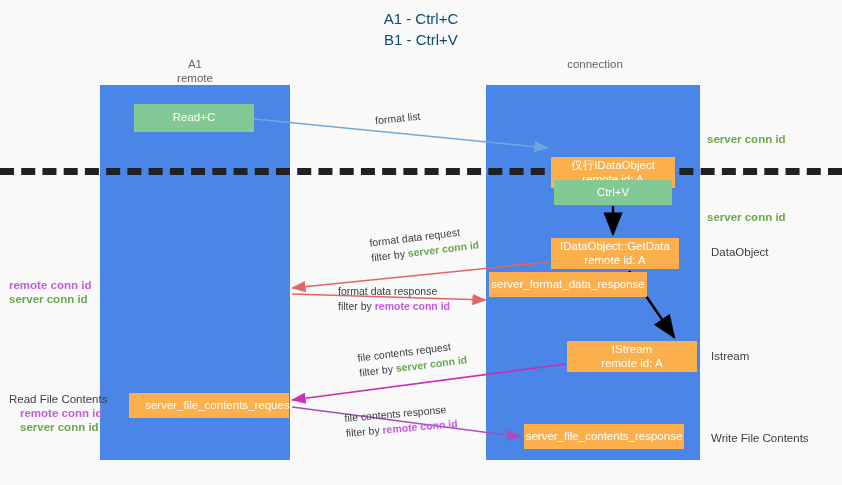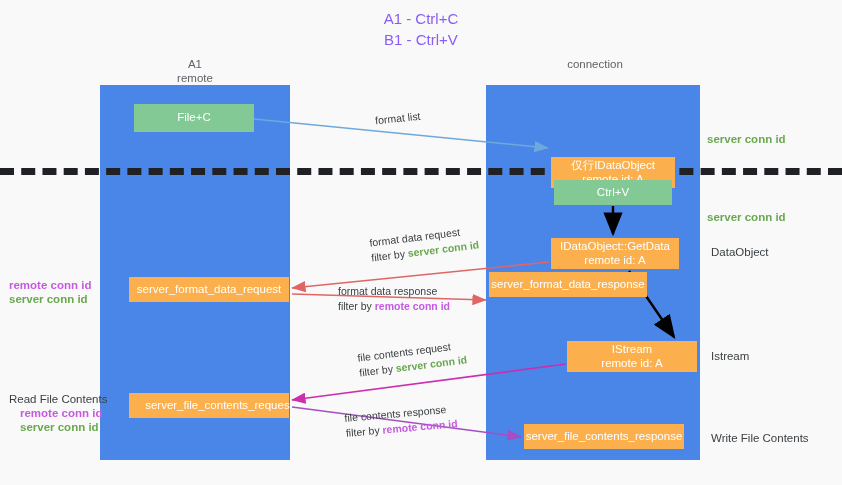--- a/index.html
+++ b/index.html
@@ -9,21 +9,21 @@
     font-family:"Liberation Sans","DejaVu Sans",sans-serif;
     overflow:hidden;
     position:relative;
   }
   #stage{position:absolute;left:0;top:0;width:842px;height:485px;}
   .abs{position:absolute;}
 
   
   #title{
     left:0;top:8px;width:842px;text-align:center;
-    font-size:15px;color:#8b5cf6;line-height:21px;
+    font-size:15px;color:#0c4a6e;line-height:21px;
   }
 
   
   .col-head{
     font-size:11.5px;color:#5f6368;text-align:center;line-height:13.5px;
   }
   #head-a1{left:120px;top:58px;width:150px;}
   #head-b1{left:520px;top:58px;width:150px;}
 
   
@@ -139,40 +139,37 @@
     <path d="M629,271 L674,337" stroke="#000000" stroke-width="2.4" fill="none" marker-end="url(#ah-black)"></path>
 
     <path d="M566,364 L292,400" stroke="#cc2eb0" stroke-width="1.6" fill="none" marker-end="url(#ah-magenta)"></path>
 
     <path d="M292,407 L521,437" stroke="#a64dc4" stroke-width="1.6" fill="none" marker-end="url(#ah-purple)"></path>
   </svg>
 
   <div class="abs" id="divider"></div>
 
   <div class="abs box green" id="box-ctrlc">
-    <span>File+C</span>
+    <span>Read+C</span>
   </div>
 
   <div class="abs box orange" id="box-idataobject">
     <span>仅行IDataObject</span>
     <span>remote id: A</span>
   </div>
 
   <div class="abs box green" id="box-ctrlv">
     <span>Ctrl+V</span>
   </div>
 
   <div class="abs box orange" id="box-getdata">
     <span>IDataObject::GetData</span>
     <span>remote id: A</span>
   </div>
 
-  <div class="abs box orange" id="box-fmt-req">
-    <span>server_format_data_request</span>
-  </div>
 
   <div class="abs box orange" id="box-fmt-resp">
     <span>server_format_data_response</span>
   </div>
 
   <div class="abs box orange" id="box-istream">
     <span>IStream</span>
     <span>remote id: A</span>
   </div>
 

